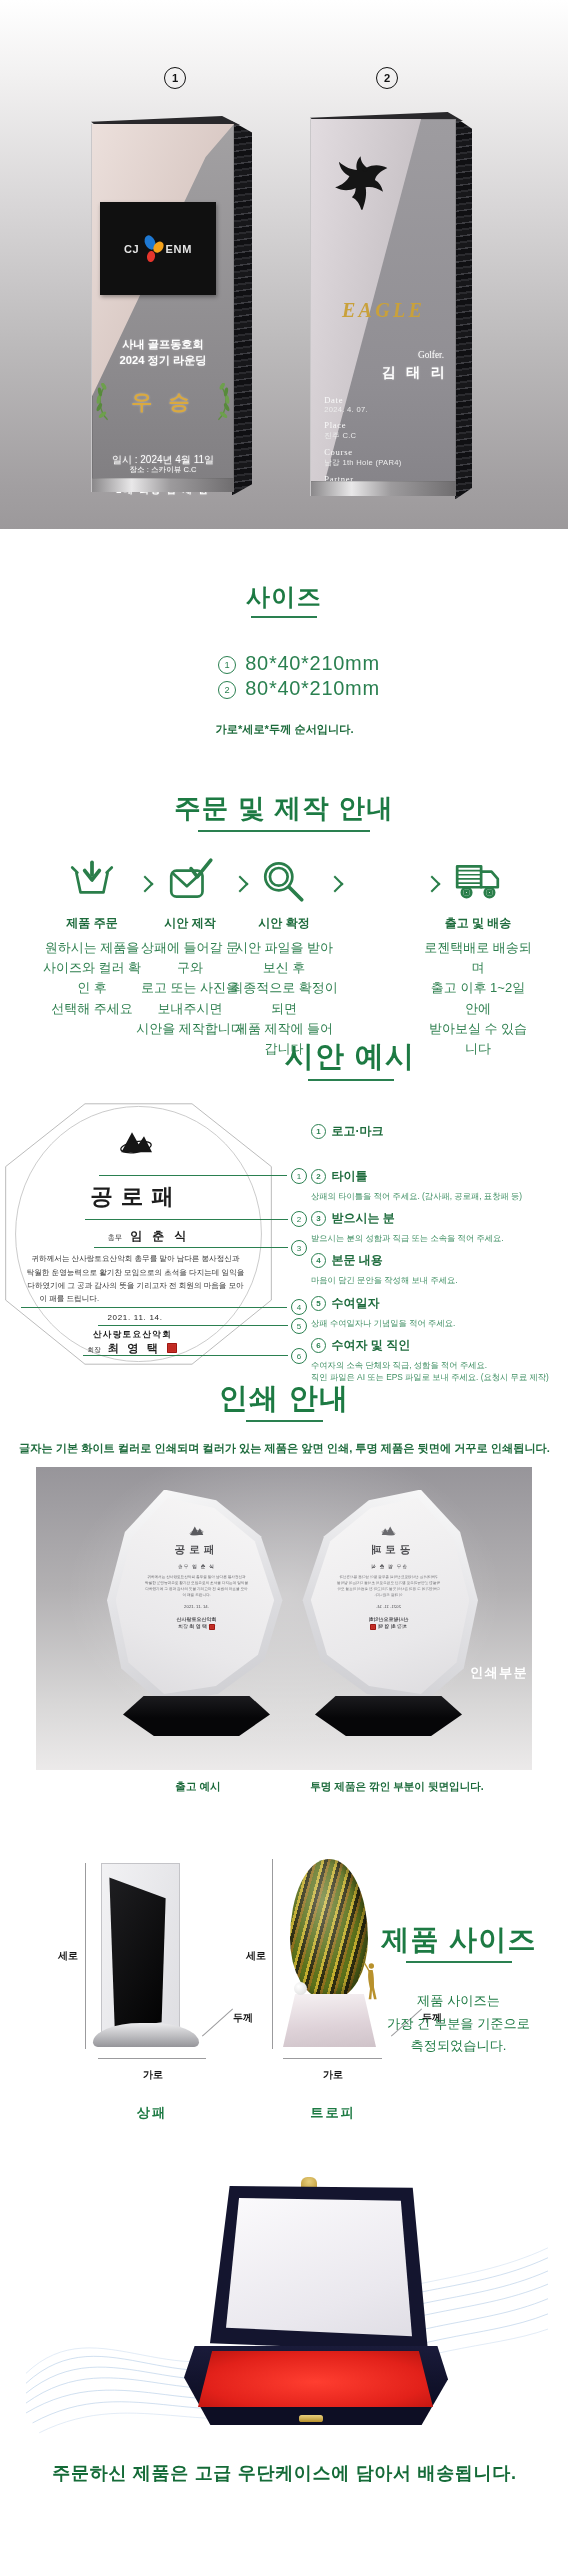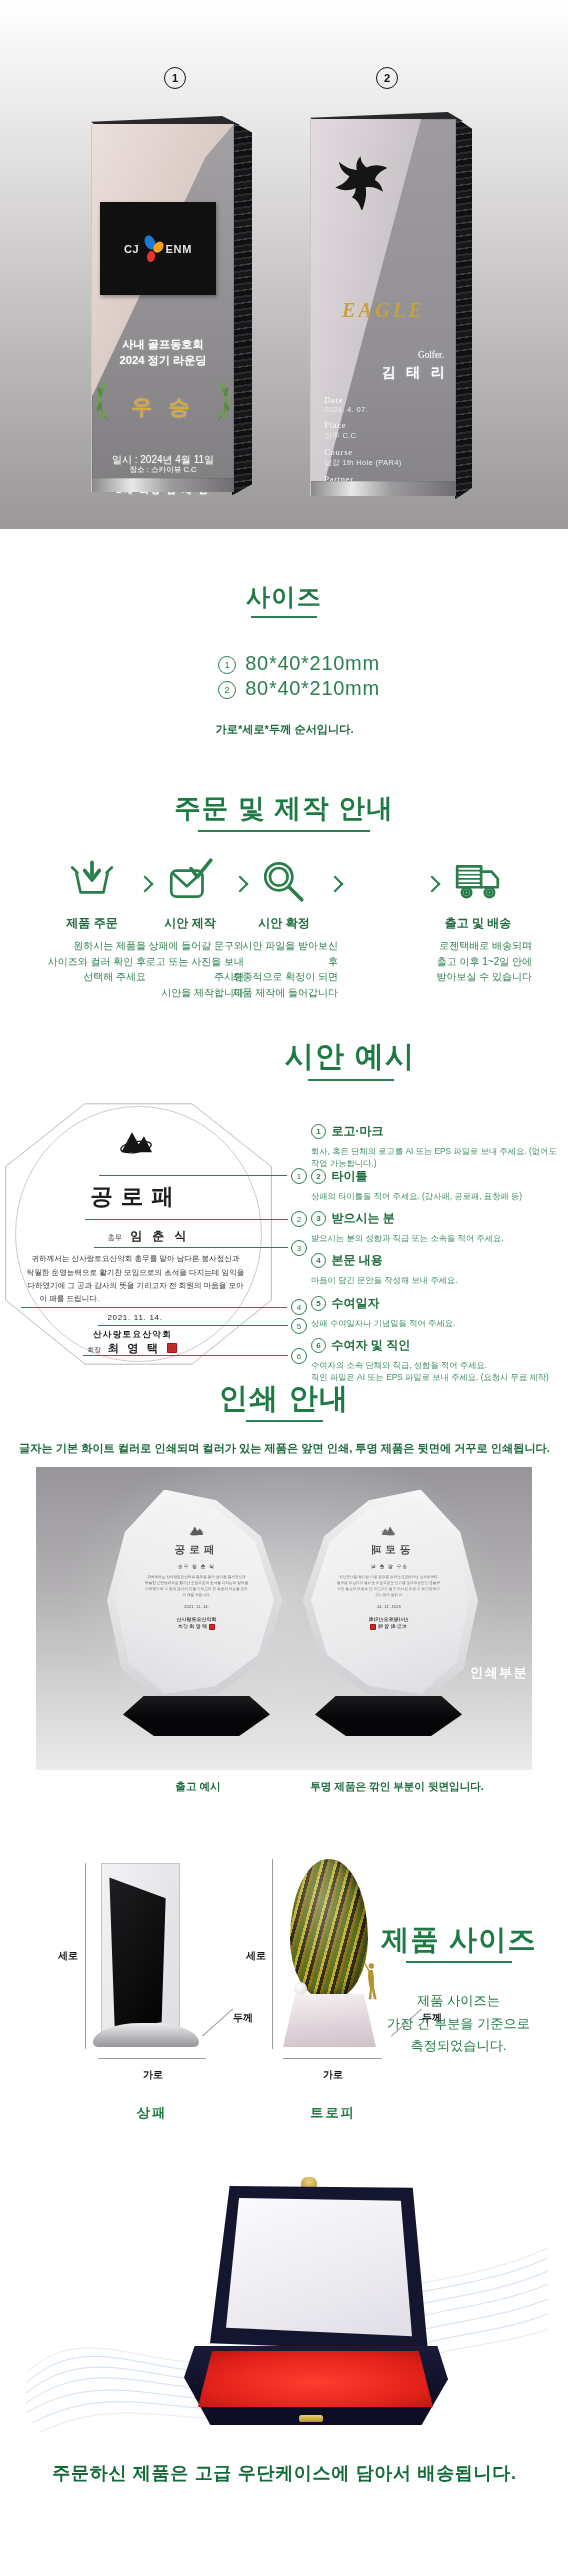--- a/index.html
+++ b/index.html
@@ -34,21 +34,21 @@
   .gold{color:#d9a940;}
   .t2-info-label{font-family:"Liberation Serif",serif;font-size:8.6px;color:#fafafa;letter-spacing:0.7px;}
   .t2-info-value{font-size:7.6px;color:#ececec;margin-bottom:6px;margin-top:0.7px;letter-spacing:0.3px;}
   
   .size-num{display:inline-flex;width:16px;height:16px;border:1.1px solid #2a8050;border-radius:50%;
         align-items:center;justify-content:center;font-size:9.3px;color:#2a8050;margin-right:9.3px;vertical-align:2px;}
   .size-val{font-size:20px;color:#2a8050;letter-spacing:0.7px;}
   
   .step{position:absolute;width:108px;text-align:center;}
   .step-label{font-weight:800;font-size:12px;color:#1d6b3c;margin-top:6.6px;}
-  .step-desc{font-size:10px;color:#2f8050;line-height:1.55;white-space:pre-line;margin-top:6.6px;text-align:right;}
+  .step-desc{font-size:13px;color:#2f8050;line-height:1.55;white-space:pre-line;margin-top:6.6px;}
   .step svg{stroke:#2a7e4a;fill:none;stroke-width:2.6;stroke-linecap:round;stroke-linejoin:round;}
   .chev{position:absolute;width:10px;height:10px;border-top:2.6px solid #2a7e4a;border-right:2.6px solid #2a7e4a;
         transform:rotate(45deg);}
   
   .marker-line{position:absolute;height:1px;background:#2a8050;}
   .marker-num{position:absolute;width:14px;height:14px;border:1px solid #2a8050;border-radius:50%;
         display:flex;align-items:center;justify-content:center;font-size:8px;color:#2a8050;background:#fff;}
   .anno{position:absolute;left:311px;width:250px;}
   .anno-h{display:flex;align-items:center;gap:5.3px;font-weight:800;font-size:12px;color:#1d6b3c;}
   .anno-h .marker-num{position:static;width:13.2px;height:13.2px;flex:0 0 auto;}
@@ -98,21 +98,21 @@
           <span class="cj-word">CJ</span>
           <span class="petals">
             <span class="petal" style="left:2.6px;top:0;width:10px;height:14.5px;background:#1e78d2;transform:rotate(-24deg);"></span>
             <span class="petal" style="right:0;top:6px;width:8.6px;height:12px;background:#f5a21b;transform:rotate(38deg);"></span>
             <span class="petal" style="left:5.3px;bottom:0;width:8px;height:11.2px;background:#e6352c;transform:rotate(8deg);"></span>
           </span>
           <span class="cj-word">ENM</span>
         </div>
         <div class="t-text" style="top:213px;font-size:11.2px;font-weight:700;">사내 골프동호회</div>
         <div class="t-text" style="top:229px;font-size:11.2px;font-weight:700;">2024 정기 라운딩</div>
-        <div class="t-text" style="top:259px;display:flex;align-items:flex-end;justify-content:center;gap:20px;">
+        <div class="t-text" style="top:259px;display:flex;align-items:center;justify-content:center;gap:20px;">
           <svg width="17" height="38" viewBox="0 0 26 60">
             <path d="M21,58 C7,44 5,22 17,4" stroke="#5d8f3e" stroke-width="2" fill="none"></path>
             <ellipse cx="13" cy="50" rx="7" ry="3" fill="#6da04c" transform="rotate(-38 13 50)"></ellipse>
             <ellipse cx="8" cy="38" rx="7" ry="3" fill="#578a3b" transform="rotate(-62 8 38)"></ellipse>
             <ellipse cx="7" cy="26" rx="7" ry="3" fill="#6da04c" transform="rotate(-80 7 26)"></ellipse>
             <ellipse cx="9" cy="14" rx="7" ry="3" fill="#578a3b" transform="rotate(-102 9 14)"></ellipse>
             <ellipse cx="15" cy="5" rx="6" ry="3" fill="#6da04c" transform="rotate(-122 15 5)"></ellipse>
           </svg>
           <span class="gold" style="font-size:21px;font-weight:800;letter-spacing:5.3px;">우 승</span>
           <svg width="17" height="38" viewBox="0 0 26 60" style="transform:scaleX(-1);">
@@ -270,21 +270,20 @@
   <div class="marker-line" style="left:98px;top:1325px;width:190px;"></div>
   <div class="marker-num" style="left:291px;top:1318px;">5</div>
   <div class="marker-line" style="left:83px;top:1355px;width:205px;"></div>
   <div class="marker-num" style="left:291px;top:1348px;">6</div>
 
   <div class="anno" style="top:1123px;">
     <div class="anno-h">
         <span class="marker-num">1</span>
         <span>로고·마크</span>
       </div>
-    <div class="anno-d">회사, 혹은 단체의 로고를 AI 또는 EPS 파일로 보내 주세요. (없어도 작업 가능합니다.)</div>
   </div>
   <div class="anno" style="top:1168px;">
     <div class="anno-h">
         <span class="marker-num">2</span>
         <span>타이틀</span>
       </div>
     <div class="anno-d">상패의 타이틀을 적어 주세요. (감사패, 공로패, 표창패 등)</div>
   </div>
   <div class="anno" style="top:1210px;">
     <div class="anno-h">

